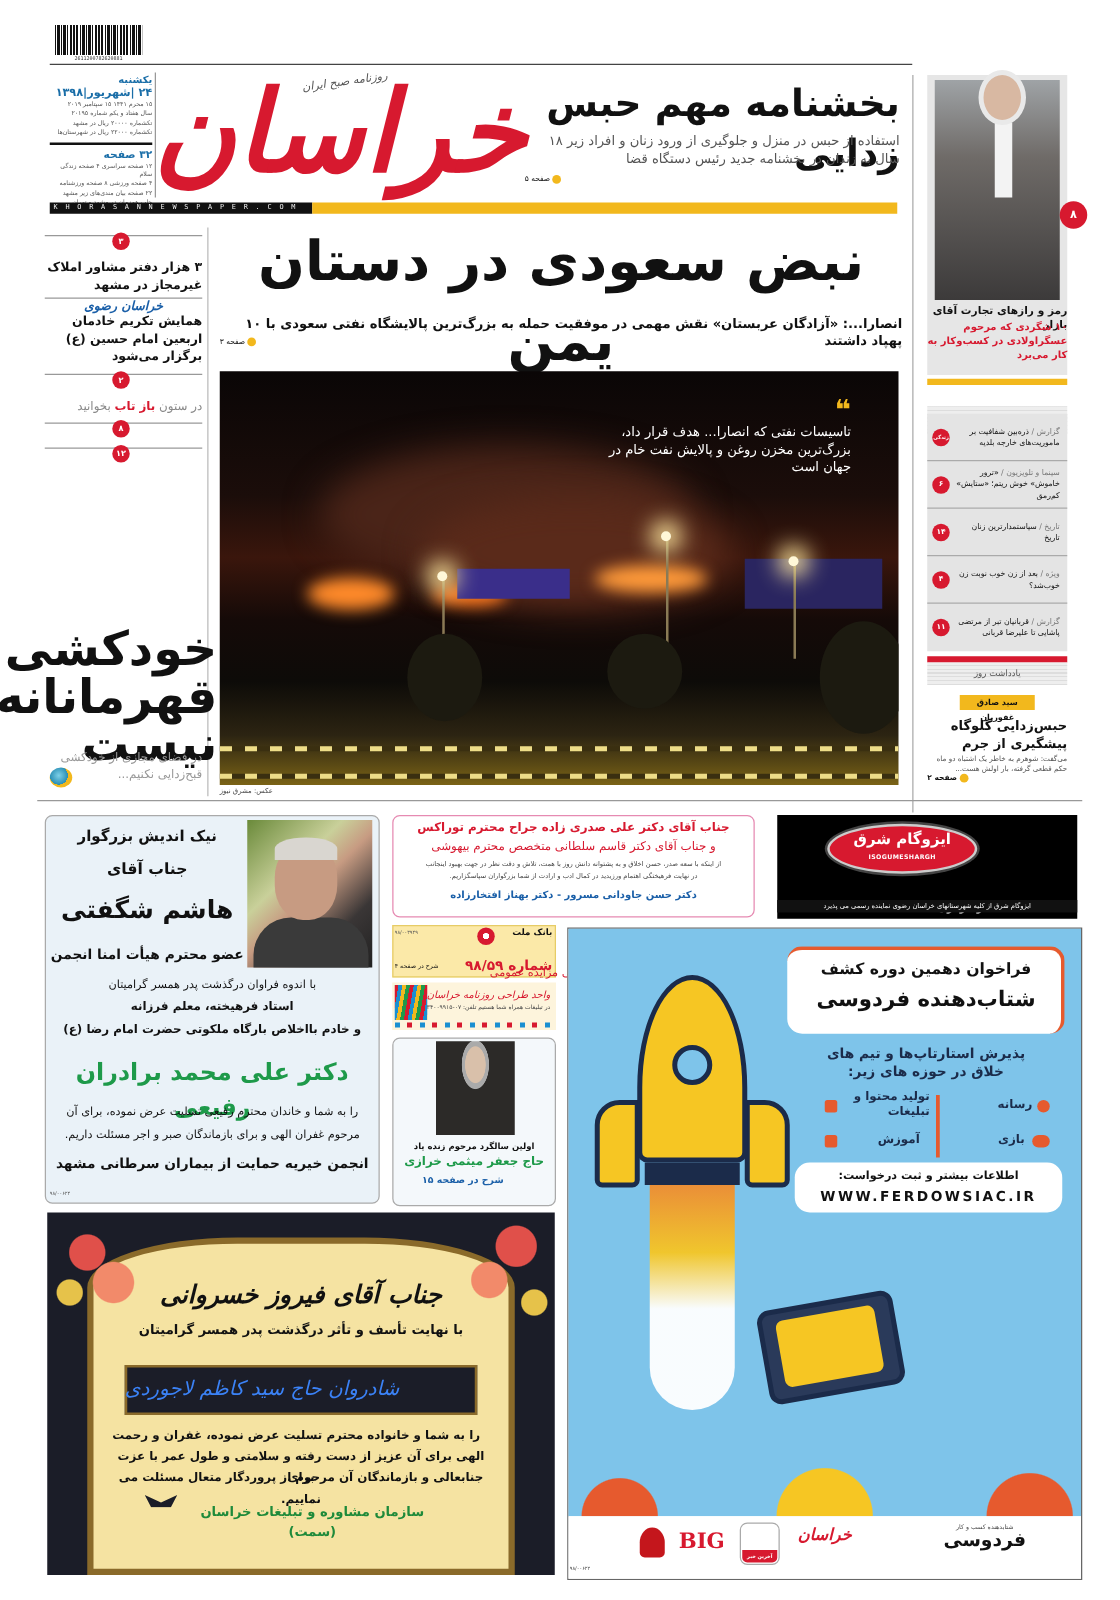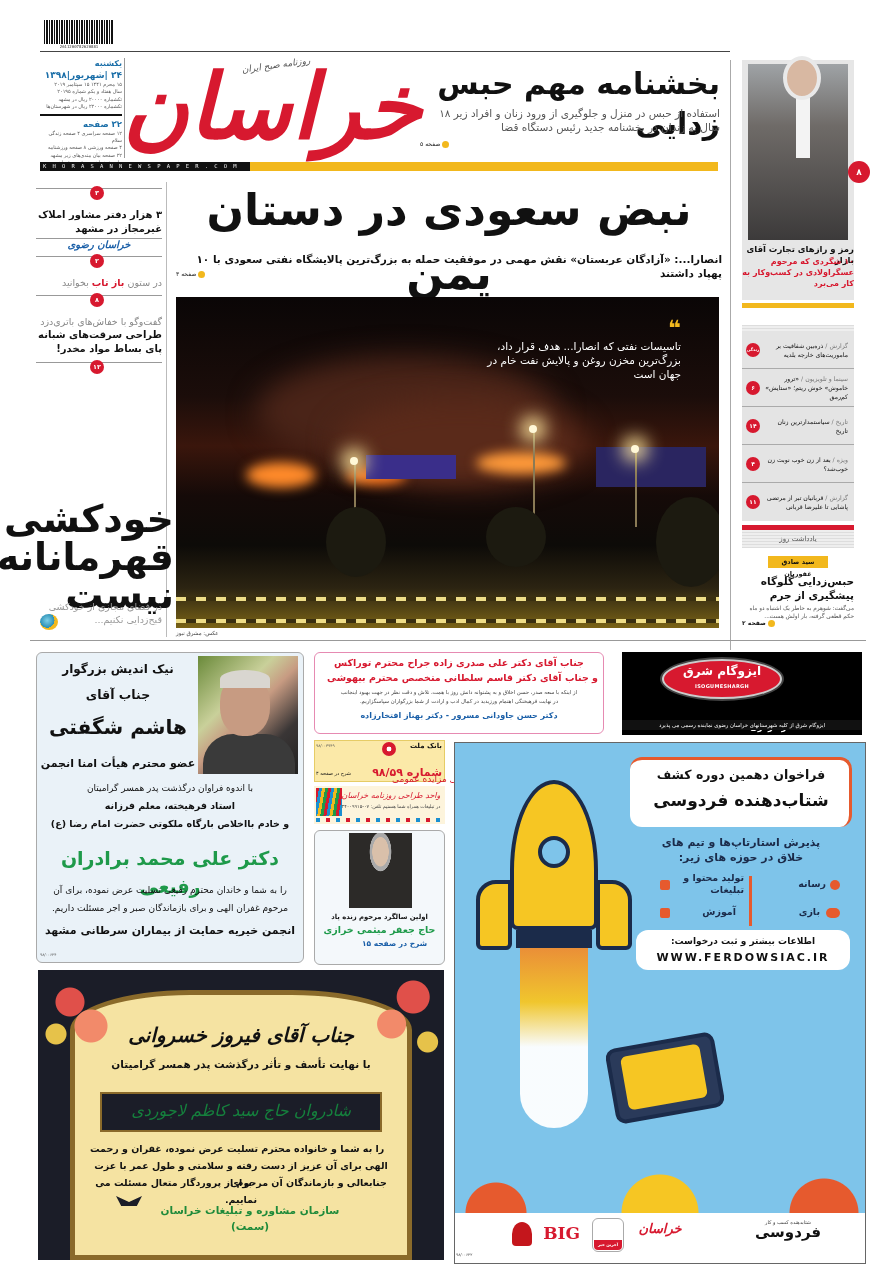--- a/index.html
+++ b/index.html
@@ -91,21 +91,21 @@
 #ad1-l6{left:40px;top:798px;width:260px;font-size:9.5px;font-weight:bold;text-align:center;line-height:16px}
 #ad1-l7{left:40px;top:816px;width:260px;font-size:9.5px;font-weight:bold;text-align:center;line-height:16px}
 #ad1-l8{left:40px;top:844px;width:260px;font-size:19px;font-weight:bold;text-align:center;line-height:28px;color:#1e9a4a}
 #ad1-l9{left:40px;top:882px;width:260px;font-size:9px;text-align:center;line-height:16px}
 #ad1-l10{left:40px;top:900px;width:260px;font-size:9px;text-align:center;line-height:16px}
 #ad1-l11{left:40px;top:922px;width:260px;font-size:11px;font-weight:bold;text-align:center;line-height:18px}
 #ad1-code{left:40px;top:952px;width:60px;font-size:4px;color:#555;text-align:left;direction:ltr}
 
 #ad-thanks{left:314px;top:652px;width:290px;height:82px;border:1px solid #e68ab2;border-radius:6px;background:#fff}
 #adt-l1{left:320px;top:656px;width:278px;font-size:9.5px;font-weight:bold;color:#d7192f;text-align:center;line-height:14px}
-#adt-l2{left:320px;top:671px;width:278px;font-size:9.5px;font-weight:bold;color:#d7192f;text-align:right;line-height:14px}
+#adt-l2{left:320px;top:671px;width:278px;font-size:9.5px;font-weight:normal;color:#d7192f;text-align:center;line-height:14px}
 #adt-l3{left:320px;top:688px;width:278px;font-size:5.4px;color:#444;text-align:center;line-height:8px}
 #adt-l4{left:320px;top:697px;width:278px;font-size:5.4px;color:#444;text-align:center;line-height:8px}
 #adt-l5{left:320px;top:710px;width:278px;font-size:8px;font-weight:bold;color:#1a5fa8;text-align:center;line-height:12px}
 
 #ad-bank{left:314px;top:740px;width:131px;height:42px;background:#fbe9a8;border:1px solid #e6cc66}
 #adb-logo{left:400px;top:742px;width:42px;font-size:7px;font-weight:bold;text-align:right}
 #adb-logo-mark{left:382px;top:742px;width:14px;height:14px;border-radius:50%;background:radial-gradient(circle,#fff 0 25%,#d7192f 26%)}
 #adb-l1{left:316px;top:773px;width:152px;font-size:9px;font-weight:normal;color:#d7192f;text-align:right;line-height:12px}
 #adb-l2{left:316px;top:766px;width:126px;font-size:11px;font-weight:bold;color:#d7192f;text-align:right;line-height:14px}
 #adb-l3{left:316px;top:770px;width:60px;font-size:5px;text-align:left}
@@ -114,21 +114,21 @@
 #ad-design{left:314px;top:786px;width:131px;height:38px;background:#fdf4dc}
 #add-pencils{left:316px;top:788px;width:26px;height:28px;background:repeating-linear-gradient(100deg,#d7192f 0 3px,#1a8fd1 3px 6px,#f2b81d 6px 9px,#1e9a4a 9px 12px)}
 #add-l1{left:340px;top:790px;width:102px;font-size:8px;color:#d7192f;font-style:italic;text-align:center;font-family:"DejaVu Serif",serif;line-height:12px}
 #add-l2{left:340px;top:803px;width:102px;font-size:4.8px;color:#444;text-align:center;line-height:8px}
 #add-dots{left:316px;top:818px;width:126px;height:4px;background:repeating-linear-gradient(90deg,#1a8fd1 0 4px,transparent 4px 10px,#d7192f 10px 14px,transparent 14px 20px)}
 
 #ad-anniv{left:314px;top:830px;width:131px;height:135px;border:1px solid #aaa;border-radius:6px;background:#f4f8fb}
 #ada-photo{left:349px;top:833px;width:63px;height:75px;background:radial-gradient(ellipse at 50% 25%,#d9c0aa 0 18%,#aaa 19% 24%,#2c2a28 25%)}
 #ada-l1{left:316px;top:912px;width:127px;font-size:6.8px;font-weight:bold;text-align:center;line-height:10px}
 #ada-l2{left:316px;top:923px;width:127px;font-size:9.5px;font-weight:bold;color:#1e9a4a;text-align:center;line-height:14px}
-#ada-l3{left:336px;top:938px;width:117px;font-size:7.5px;font-weight:bold;color:#1a5fa8;text-align:center;line-height:12px}
+#ada-l3{left:312px;top:938px;width:117px;font-size:7.5px;font-weight:bold;color:#1a5fa8;text-align:center;line-height:12px}
 
 #ad-isogam{left:622px;top:652px;width:240px;height:83px;background:#000}
 #adi-oval{left:662px;top:659px;width:120px;height:40px;border-radius:50%;background:#d7192f;border:2px solid #ccc;box-shadow:0 0 0 2px #444}
 #adi-name{left:662px;top:663px;width:120px;font-size:12px;font-weight:bold;color:#fff;text-align:center;line-height:16px}
 #adi-latin{left:662px;top:683px;width:120px;font-size:5px;font-weight:bold;color:#fff;text-align:center;direction:ltr;letter-spacing:0.3px}
 #adi-phone{left:622px;top:721px;width:240px;font-size:8.5px;font-weight:bold;color:#fff;text-align:center;line-height:12px}
 #adi-note{left:622px;top:720px;width:240px;font-size:5.4px;color:#fff;text-align:center;line-height:10px;background:#111}
 
 
 #ad-ferdowsi{left:454px;top:742px;width:412px;height:522px;border:1px solid #666;background:#fff}
@@ -165,21 +165,21 @@
 #sp-dh{left:512px;top:1222px;width:20px;height:24px;border-radius:50% 50% 4px 4px;background:#c4161c}
 #adf-code{left:456px;top:1252px;width:40px;font-size:4px;color:#444;text-align:left;direction:ltr}
 
 #ad-khos{left:38px;top:970px;width:406px;height:290px;background:#1b1d28}
 #adk-frame{left:70px;top:990px;width:342px;height:270px;background:#f5e3a2;border:5px solid #8a6a2a;border-radius:120px 120px 0 0/40px 40px 0 0}
 #adk-flower-l{left:42px;top:970px;width:70px;height:80px;background:radial-gradient(circle at 40% 40%,#e0504a 0 14px,transparent 15px),radial-gradient(circle at 70% 70%,#f28a6a 0 16px,transparent 17px),radial-gradient(circle at 20% 80%,#e6c24a 0 10px,transparent 11px)}
 #adk-flower-r{left:370px;top:970px;width:72px;height:90px;background:radial-gradient(circle at 60% 30%,#e0504a 0 16px,transparent 17px),radial-gradient(circle at 30% 60%,#f28a6a 0 14px,transparent 15px),radial-gradient(circle at 80% 80%,#e6c24a 0 10px,transparent 11px)}
 #adk-l1{left:80px;top:1020px;width:322px;font-size:20px;font-family:"DejaVu Serif",serif;font-style:italic;font-weight:bold;text-align:center;line-height:30px}
 #adk-l2{left:80px;top:1056px;width:322px;font-size:10.5px;font-weight:bold;text-align:center;line-height:16px}
 #adk-band{left:100px;top:1092px;width:282px;height:40px;background:#1b1d28;border:2px solid #8a6a2a}
-#adk-l3{left:100px;top:1096px;width:282px;font-size:16px;font-family:"DejaVu Serif",serif;font-style:italic;color:#15803d;text-align:center;line-height:30px}
+#adk-l3{left:100px;top:1096px;width:282px;font-size:16px;font-family:"DejaVu Serif",serif;font-style:italic;color:#3b82f6;text-align:left;line-height:30px}
 #adk-l4{left:90px;top:1140px;width:302px;font-size:9.5px;font-weight:bold;text-align:left;line-height:17px}
 #adk-l5{left:90px;top:1157px;width:302px;font-size:9.5px;font-weight:bold;text-align:center;line-height:17px}
 #adk-l6{left:90px;top:1174px;width:302px;font-size:9.5px;font-weight:bold;text-align:center;line-height:17px}
 #adk-l7{left:140px;top:1202px;width:220px;font-size:10.5px;font-weight:bold;color:#1e8a3a;text-align:center;line-height:16px}
 #adk-logo{left:116px;top:1196px;width:26px;height:10px;background:#1b1d28;clip-path:polygon(0 0,50% 60%,100% 0,80% 100%,20% 100%)}
 </style>
 </head>
 <body>
 
 <div class="abs" id="barcode"></div>
@@ -252,33 +252,32 @@
 <div class="abs" id="left-sep"></div>
 <div class="abs" id="lc">
   <div class="lc-div">
       <span class="num">۳</span>
     </div>
   <div>
     <div class="lc-head">۳ هزار دفتر مشاور املاک غیرمجاز در مشهد</div>
   </div>
   <div class="lc-plain" style="margin:2px 0 0"></div>
   <div class="lc-logo">خراسان رضوی</div>
+  <div>
+    <div class="lc-head">همایش تکریم خادمان اربعین امام حسین (ع) برگزار می‌شود</div>
+  </div>
   <div class="lc-div">
       <span class="num">۲</span>
     </div>
   <div>
     <div class="lc-kick"><span>در ستون </span><span class="red">باز تاب</span><span> بخوانید</span></div>
   </div>
   <div class="lc-div">
       <span class="num">۸</span>
     </div>
-  <div>
-    <div class="lc-kick">گفت‌وگو با خفاش‌های باتری‌دزد</div>
-    <div class="lc-head">طراحی سرقت‌های شبانه پای بساط مواد مخدر!</div>
-  </div>
   <div class="lc-div">
       <span class="num">۱۲</span>
     </div>
 </div>
 <div class="abs" id="lc-big">خودکشی قهرمانانه نیست</div>
 <div class="abs" id="lc-big-sub">در فضای مجازی از خودکشی قبح‌زدایی نکنیم...</div>
 <div class="abs" id="lc-mascot"></div>
 
 <div class="abs" id="main-title">نبض سعودی در دستان یمن</div>
 <div class="abs" id="main-lede">انصارا...: «آزادگان عربستان» نقش مهمی در موفقیت حمله به بزرگ‌ترین پالایشگاه نفتی سعودی با ۱۰ پهپاد داشتند</div>

